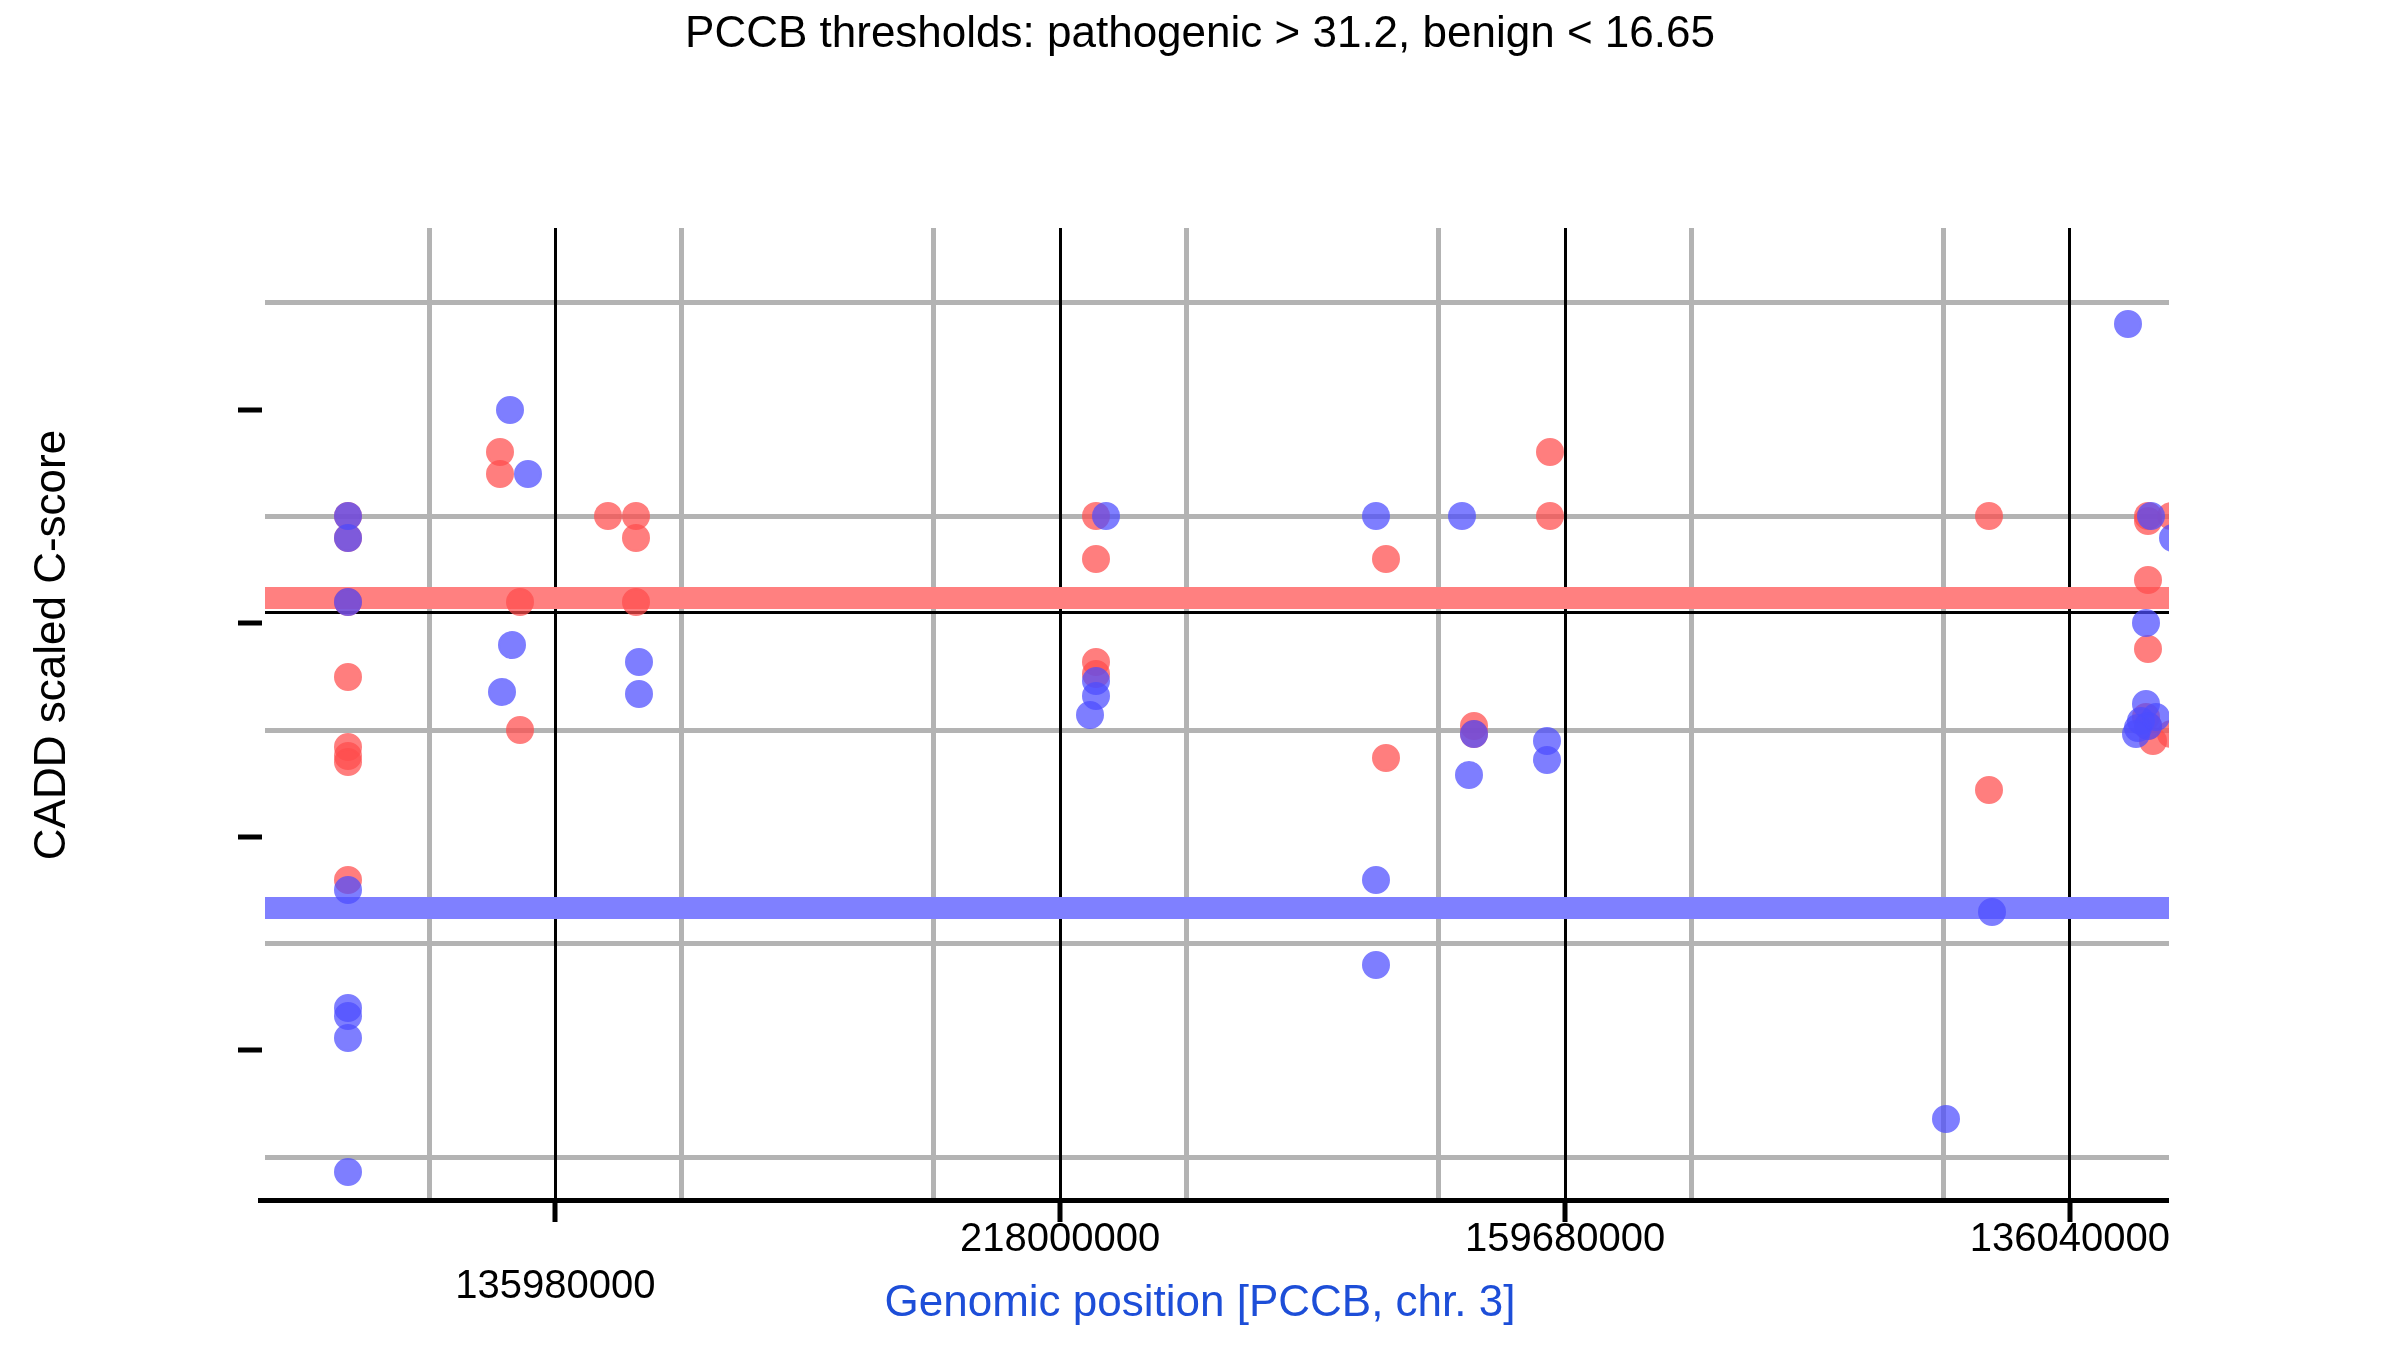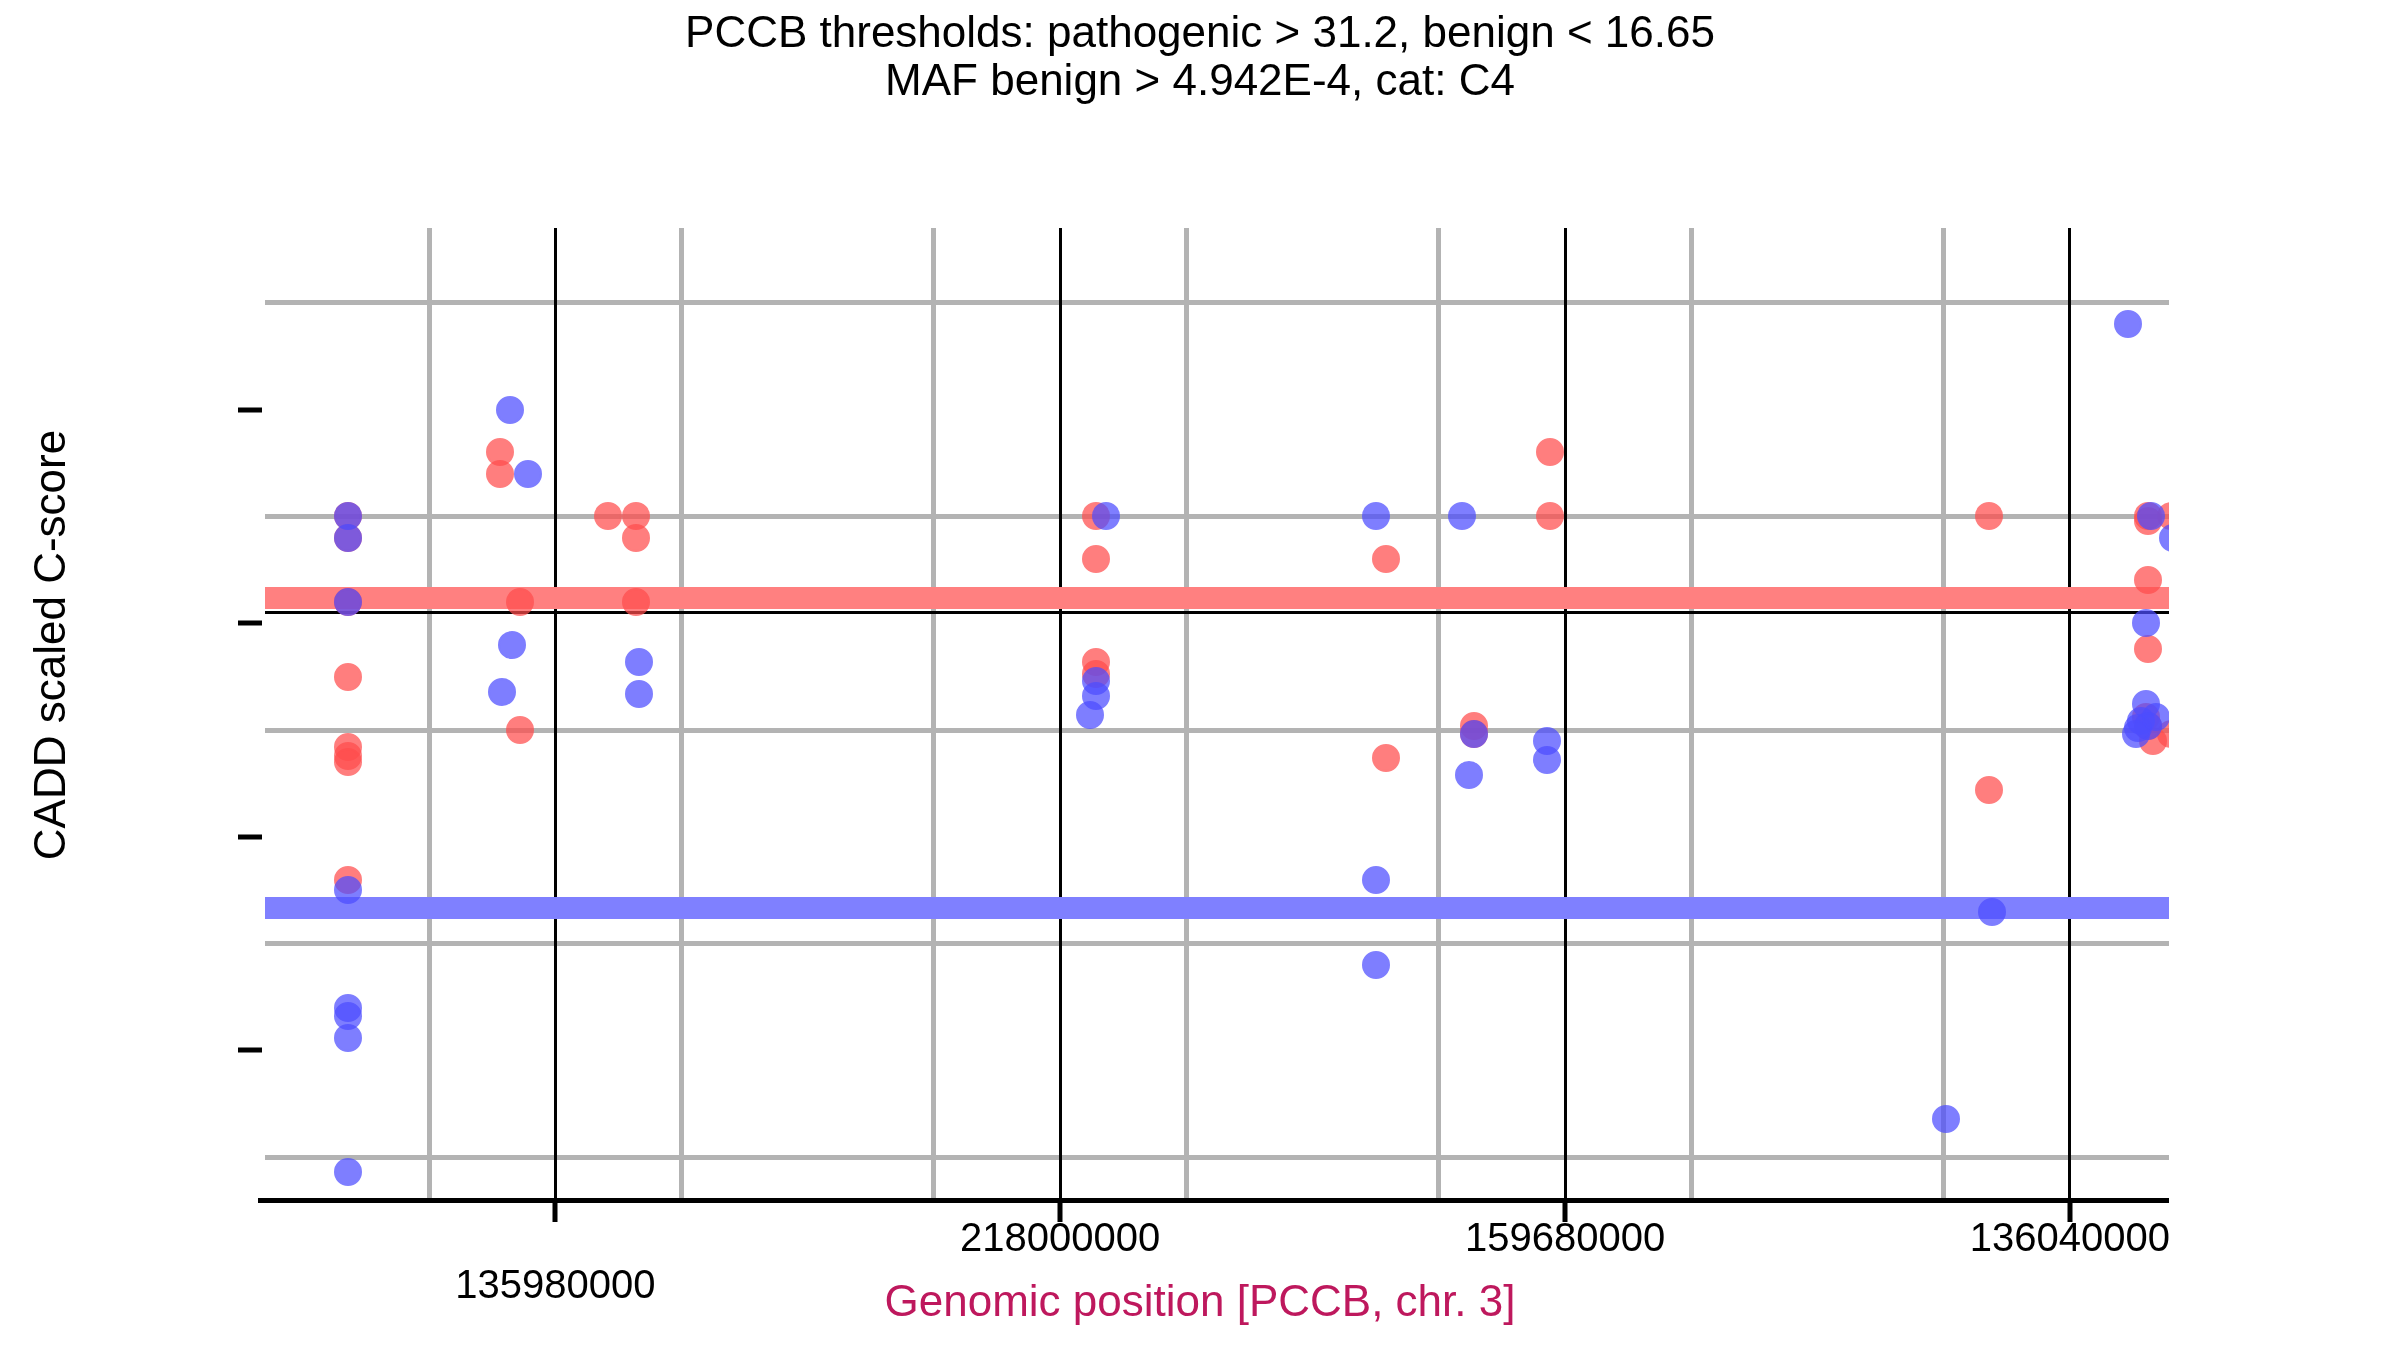--- a/index.html
+++ b/index.html
@@ -125,42 +125,41 @@
     transform: translateX(-50%);
   }
 
   #x-axis-title {
     position: absolute;
     left: 0;
     top: 1276px;
     width: 2400px;
     text-align: center;
     font-size: 44px;
-    color: #be185d;
+    color: #1d4ed8;
   }
   #y-axis-title {
     position: absolute;
     left: -300px;
     top: 620px;
     width: 700px;
     text-align: center;
     font-size: 44px;
     color: #000000;
     transform: rotate(-90deg);
     transform-origin: center center;
   }
 </style>
 </head>
 <body>
 
 <div id="root">
 
   <div id="title-block">
     <div class="title-line">PCCB thresholds: pathogenic &gt; 31.2, benign &lt; 16.65</div>
-    <div class="title-line">MAF benign &gt; 4.942E-4, cat: C4</div>
   </div>
 
   <div id="plot-area">
       <div class="gridline-h" style="top: 926.775px; background: rgb(179, 179, 179);"></div>
       <div class="gridline-h" style="top: 713.148px; background: rgb(179, 179, 179);"></div>
       <div class="gridline-h" style="top: 499.522px; background: rgb(179, 179, 179);"></div>
       <div class="gridline-h" style="top: 285.896px; background: rgb(179, 179, 179);"></div>
       <div class="gridline-h" style="top: 72.2692px; background: rgb(179, 179, 179);"></div>
       <div class="gridline-v" style="left: 161.585px; background: rgb(179, 179, 179);"></div>
       <div class="gridline-v" style="left: 414.024px; background: rgb(179, 179, 179);"></div>

